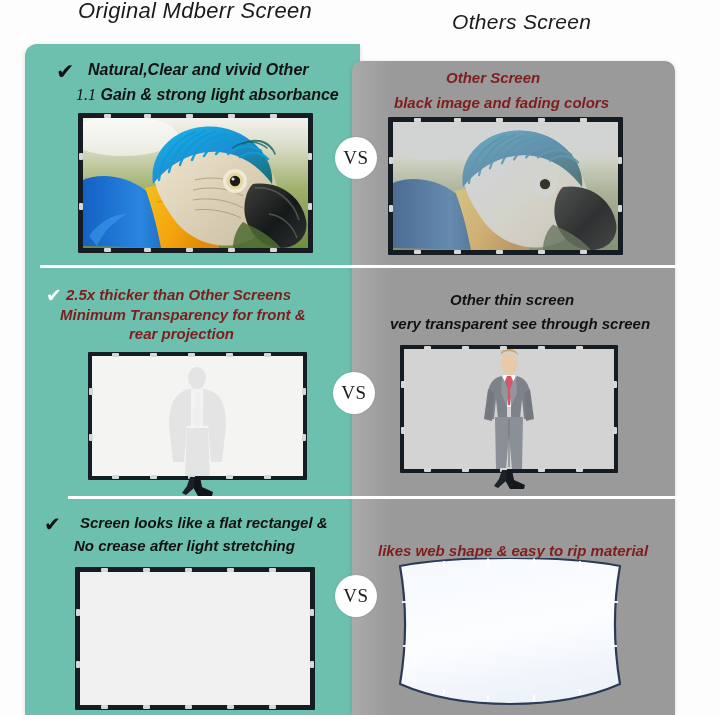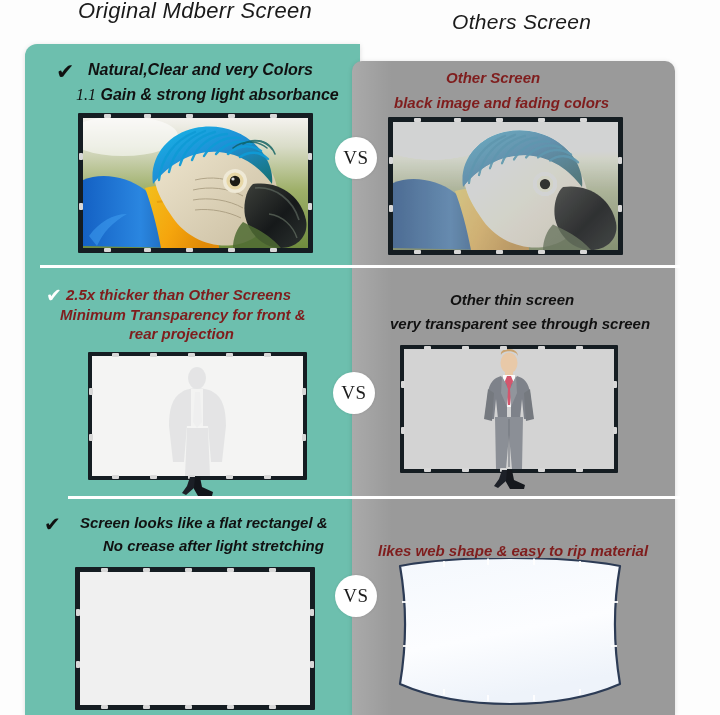--- a/index.html
+++ b/index.html
@@ -65,21 +65,21 @@
   #r1b{left:394px;top:94px;font-size:15px;}
 
   #t2a{left:66px;top:286px;font-size:15px;}
   #t2b{left:60px;top:306px;font-size:15px;}
   #t2c{left:129px;top:325px;font-size:15px;}
 
   #r2a{left:450px;top:291px;font-size:15px;}
   #r2b{left:390px;top:315px;font-size:15px;}
 
   #t3a{left:80px;top:514px;font-size:15px;}
-  #t3b{left:74px;top:537px;font-size:15px;margin-left:29px;}
+  #t3b{left:74px;top:537px;font-size:15px;}
 
   #r3a{left:398px;top:515px;font-size:15px;}
   #r3b{left:378px;top:542px;font-size:15px;}
 
   .check{
     position:absolute;color:#111;font-size:20px;font-weight:700;
     font-style:normal;line-height:1;
   }
   .check.white{color:#fff;}
   #chk1{left:56px;top:61px;font-size:22px;}
@@ -131,21 +131,21 @@
   <div class="panel" id="panel-left"></div>
   <div class="panel" id="panel-right"></div>
 
   <div class="hdr" id="hdr-left">Original Mdberr Screen</div>
   <div class="hdr" id="hdr-right">Others Screen</div>
 
   <div class="divider" id="divider-1"></div>
   <div class="divider" id="divider-2"></div>
 
   <span class="check" id="chk1">✔</span>
-  <div class="txt txt-dark" id="t1a">Natural,Clear and very Colors</div>
+  <div class="txt txt-dark" id="t1a">Natural,Clear and vivid Other</div>
   <div class="txt txt-dark" id="t1b"><span class="serif">1.1</span> <span>Gain &amp; strong light absorbance</span></div>
 
   <div class="txt txt-white" id="r1a">Other Screen</div>
   <div class="txt txt-white" id="r1b">black image and fading colors</div>
 
   <div class="screen" style="left:78px;top:113px;width:235px;height:140px;">
     <div class="frame"></div>
     <div class="inner" style="left:5px;top:5px;width:225px;height:130px;">
       <svg viewBox="0 0 225 130" width="225" height="130" preserveAspectRatio="none">
         <defs>

